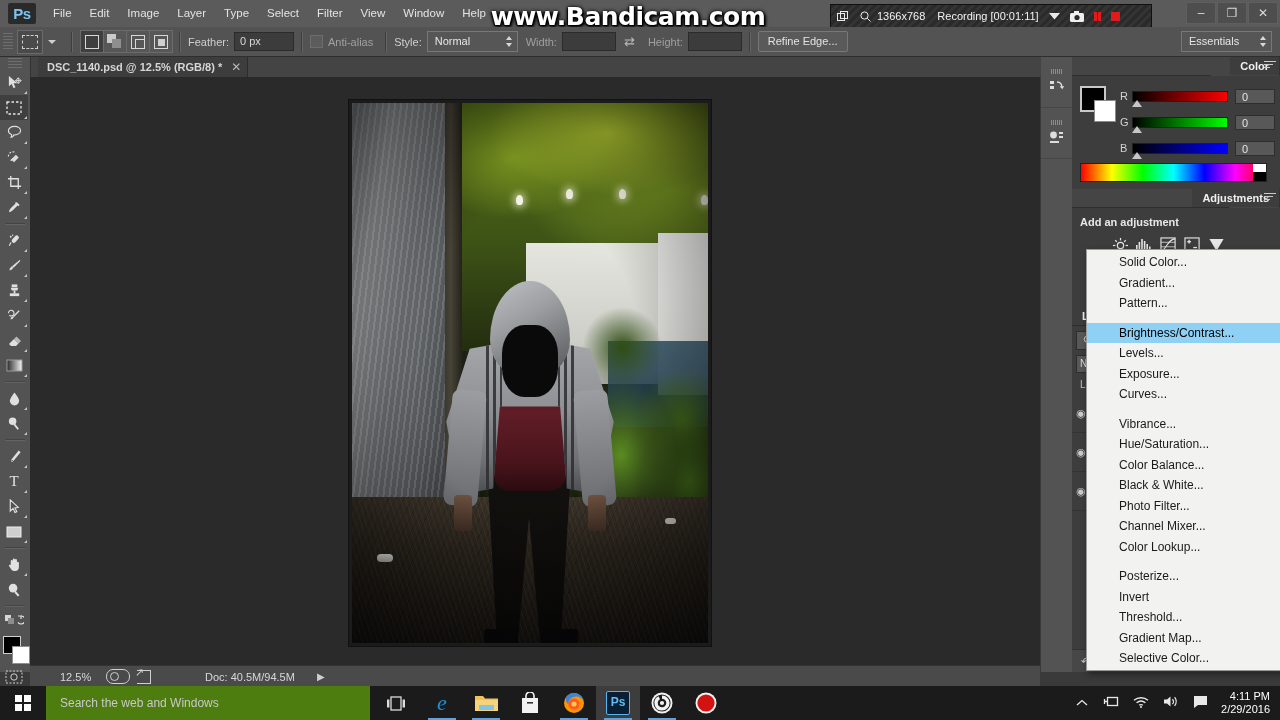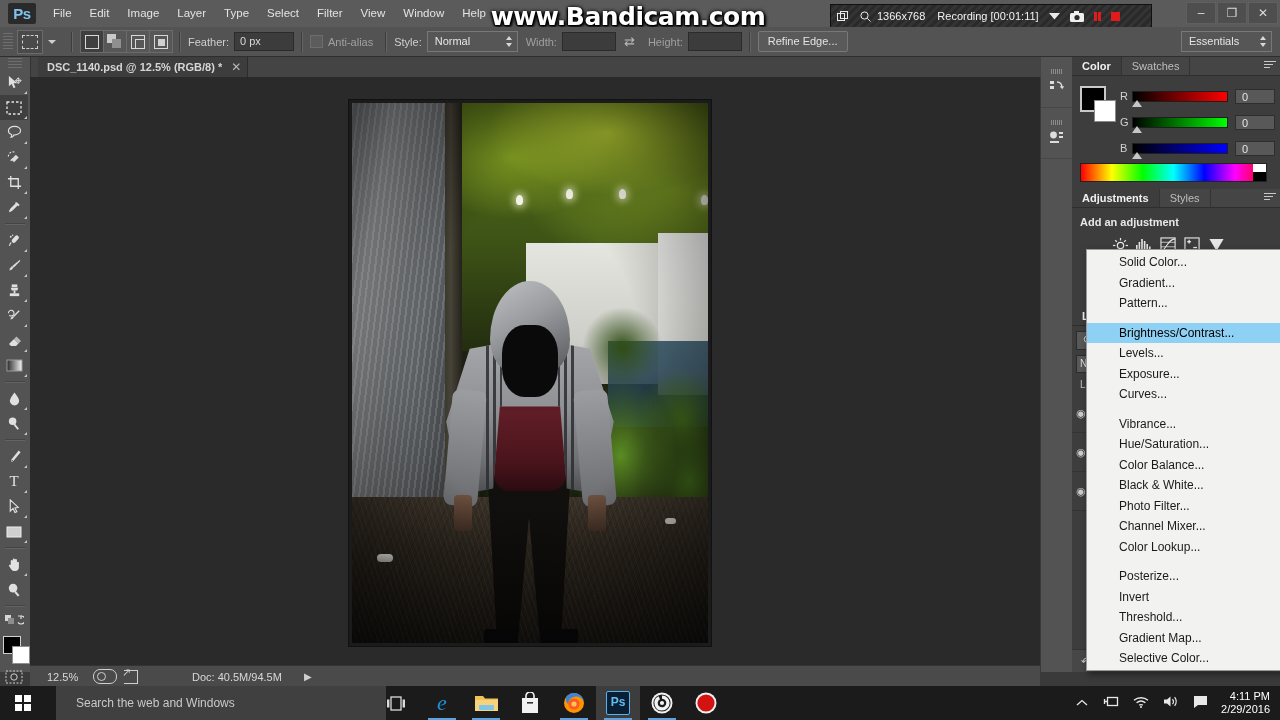--- a/index.html
+++ b/index.html
@@ -188,21 +188,21 @@
      background:linear-gradient(to bottom,#6d5140,#3e2d23);}
   .p-hood{position:absolute;left:30%;top:0;width:40%;height:26%;
      border-radius:50% 50% 36% 36%/62% 62% 38% 38%;
      background:linear-gradient(150deg,#bfc1c4 0%,#9a9ca0 42%,#75777a 72%,#55575a 100%);}
   .p-face{position:absolute;left:36%;top:12%;width:28%;height:20%;border-radius:40%;
      background:#0a0a0b;}
 
   
   .statusbar{position:absolute;left:30px;top:665px;width:1010px;height:21px;background:#4a4a4a;
      border-top:1px solid #333;display:flex;align-items:center;}
-  .statusbar .z{margin-left:17px;color:#d8d8d8;font-size:11px;width:46px;}
+  .statusbar .z{margin-left:30px;color:#d8d8d8;font-size:11px;width:46px;}
   .st-ic{width:22px;height:13px;border:1px solid #cfcfcf;border-radius:7px;margin-right:7px;
      position:relative;}
   .st-ic:after{content:"";position:absolute;left:3px;top:2px;width:7px;height:7px;border-radius:50%;
      border:1.5px solid #cfcfcf;}
   .st-share{width:13px;height:12px;border:1px solid #cfcfcf;border-left:none;margin-right:14px;
      position:relative;}
   .st-share:after{content:"\2197";position:absolute;left:-2px;top:-5px;color:#cfcfcf;font-size:11px;}
   .statusbar .doc{margin-left:40px;color:#d8d8d8;font-size:11px;}
   .statusbar .arrow{margin-left:22px;color:#cfcfcf;font-size:10px;}
 
@@ -210,21 +210,21 @@
   .icondock{position:absolute;left:1041px;top:57px;width:31px;height:615px;background:#535353;
      border-right:1px solid #3a3a3a;}
   .idk{width:31px;height:50px;border-bottom:1px solid #474747;display:flex;align-items:center;
      justify-content:center;color:#d9d9d9;flex-direction:column;}
   .idk .g{width:11px;height:5px;
      background:repeating-linear-gradient(to right,#8c8c8c 0 1px,transparent 1px 2px);margin-bottom:4px;}
 
   
   .panels{position:absolute;left:1072px;top:57px;width:208px;height:615px;background:#3d3d3d;}
   .ptabs{height:18px;background:#454545;display:flex;align-items:flex-end;position:relative;
-     border-bottom:1px solid #2e2e2e;}
+     border-bottom:1px solid #2e2e2e;flex-direction:column;}
   .ptab{height:18px;line-height:18px;padding:0 10px;font-size:11px;color:#bdbdbd;
      background:#454545;border-right:1px solid #333;}
   .ptab.on{background:#3d3d3d;color:#f0f0f0;font-weight:bold;}
   .pmenu{position:absolute;right:4px;top:4px;width:12px;height:10px;}
   .pmenu i{display:block;height:1px;background:#c9c9c9;margin-bottom:2px;}
   .pmenu i:nth-child(1){width:12px}.pmenu i:nth-child(2){width:9px}.pmenu i:nth-child(3){width:6px}
 
   .colorpanel{height:107px;background:#3d3d3d;position:relative;padding-top:6px;}
   .cp-sw{position:absolute;left:8px;top:10px;width:34px;height:34px;}
   .cp-sw .f{position:absolute;left:0;top:0;width:22px;height:22px;background:#000;
@@ -277,22 +277,22 @@
   .ami.hl{background:#8fd0f5;color:#000;}
   .amsep{height:9px;}
 
   
   .taskbar{position:absolute;left:0;top:686px;width:1280px;height:34px;background:#1b1b1b;}
   .startbtn{position:absolute;left:0;top:0;width:46px;height:34px;display:flex;
      align-items:center;justify-content:center;}
   .winlogo{width:16px;height:16px;display:grid;grid-template-columns:1fr 1fr;
      grid-template-rows:1fr 1fr;gap:1.6px;}
   .winlogo span{background:#fff;display:block;}
-  .searchbox{position:absolute;left:56px;top:0;width:310px;height:34px;background:#404040;
-     display:flex;align-items:center;padding-left:20px;color:#c9c9c9;font-size:12px;}
+  .searchbox{position:absolute;left:46px;top:0;width:310px;height:34px;background:#4d7c0f;
+     display:flex;align-items:center;padding-left:14px;color:#c9c9c9;font-size:12px;}
   .tv{position:absolute;left:378px;top:0;width:36px;height:34px;display:flex;align-items:center;
      justify-content:center;}
   .tbicons{position:absolute;left:420px;top:0;height:34px;display:flex;align-items:center;}
   .tbi{width:44px;height:34px;display:flex;align-items:center;justify-content:center;position:relative;}
   .tbi.active{background:#3d3d3d;}
   .tbi .uline{position:absolute;bottom:0;left:8px;width:28px;height:2px;background:#5ba3e0;}
   .tray{position:absolute;right:0;top:0;height:34px;display:flex;align-items:center;}
   .tray .ti{margin:0 7px;color:#e8e8e8;font-size:12px;}
   .clock{text-align:right;color:#fff;font-size:11px;line-height:13px;margin-right:10px;margin-left:6px;}
 </style>

